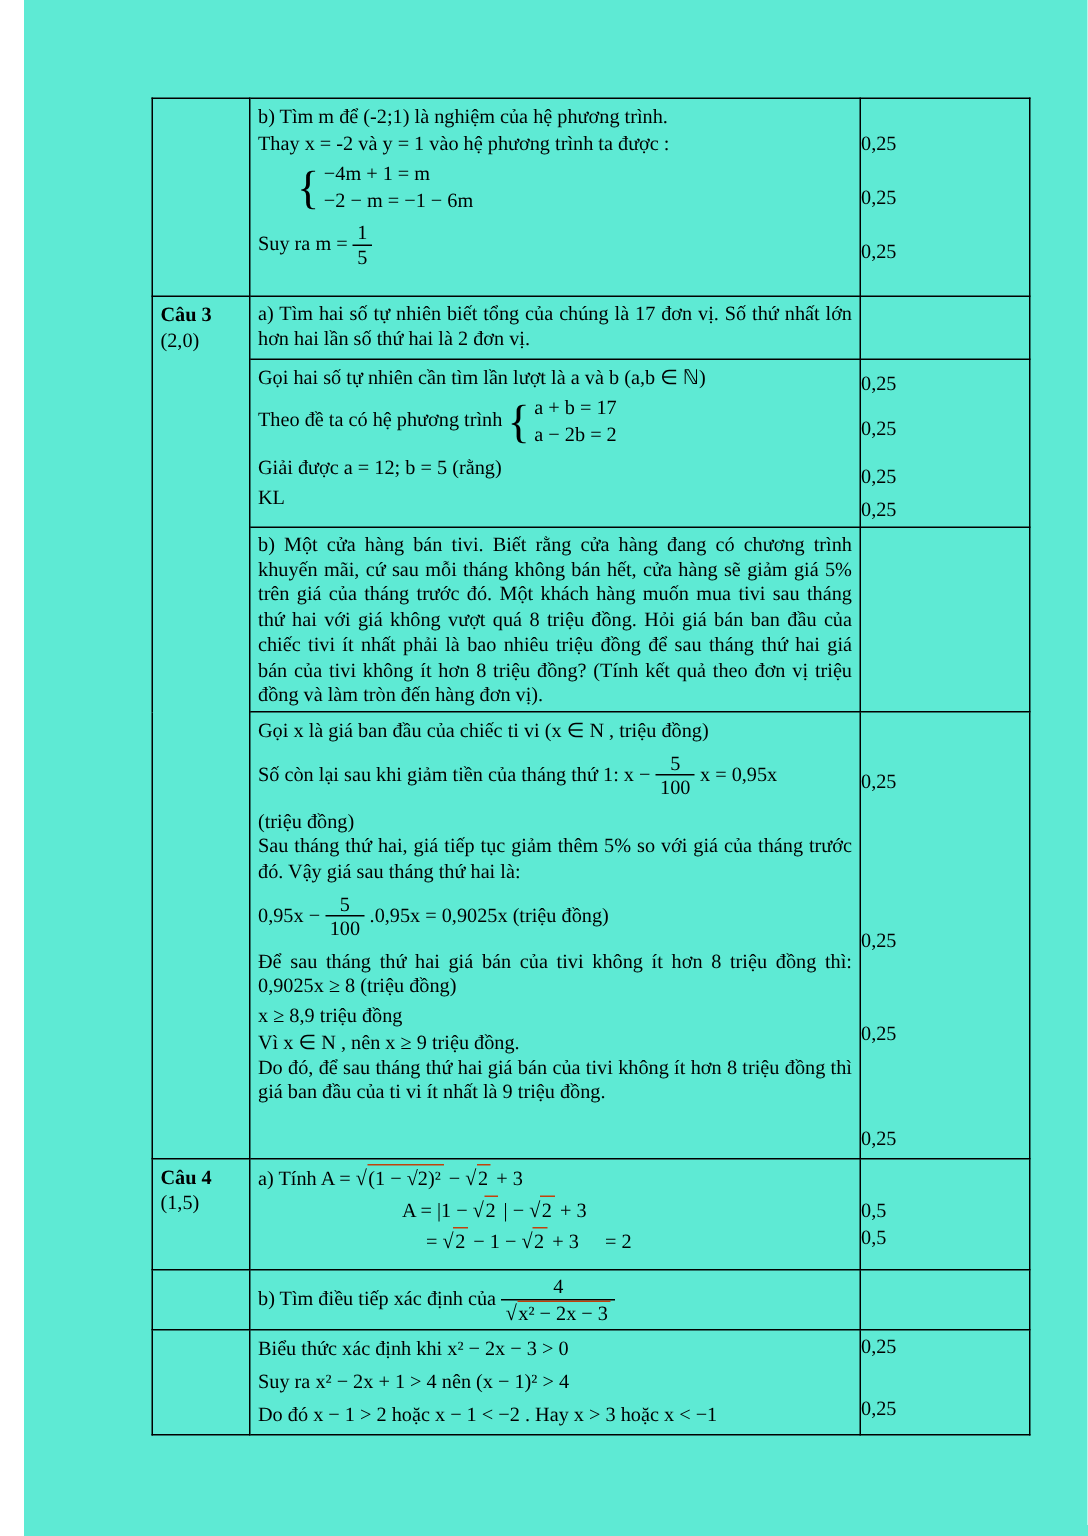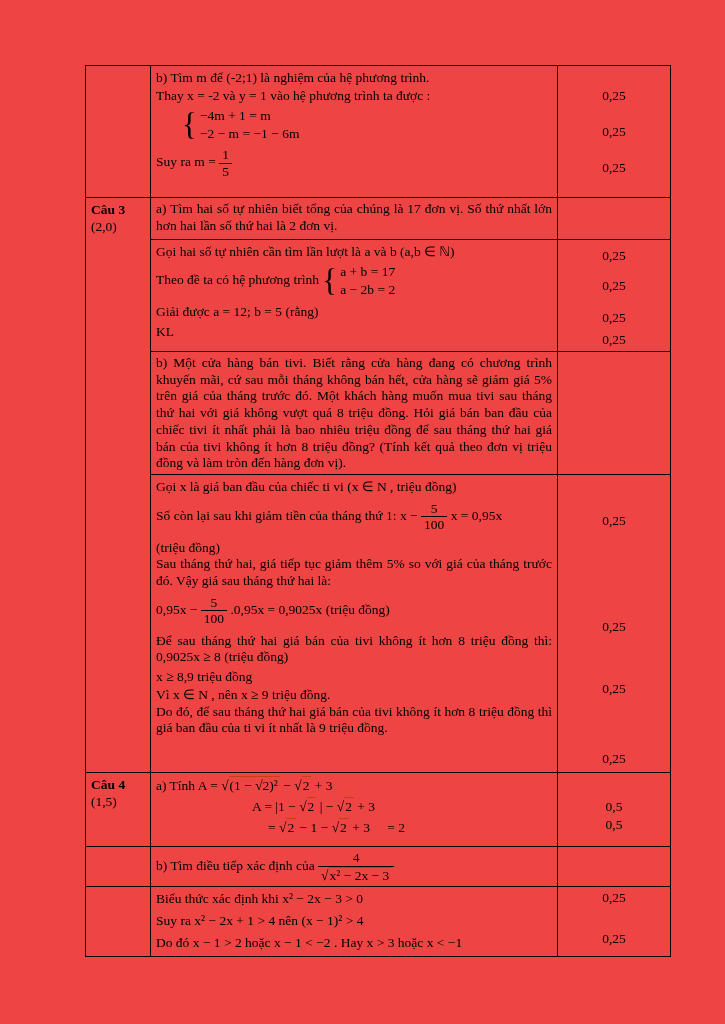--- a/index.html
+++ b/index.html
@@ -3,33 +3,33 @@
 <meta charset="utf-8">
 <style>
   * { margin:0; padding:0; box-sizing:border-box; }
   html,body { background:#fff; }
   body {
     width:725px; height:1024px;
     font-family:"Liberation Serif", serif;
     font-size:13.5px; color:#000;
     position:relative; overflow:hidden;
   }
-  .page { position:absolute; inset:0; background:#ef4444; }
+  .page { position:absolute; inset:0; background:#5eead4;margin-left:16px; }
   table.answer {
     position:absolute; left:85px; top:65px;
     border-collapse:collapse; table-layout:fixed;
     width:585px;
   }
   td { border:1px solid #000; vertical-align:top; padding:3px 5px 2px 5px; }
   .label-cell { text-align:left; padding-top:4px; }
   .qname { font-weight:bold; line-height:1.25; }
   .qscore { line-height:1.25; }
   .content-cell { }
   .pts-cell { position:relative; padding:0; }
-  .pt { position:absolute; left:0; right:0; text-align:center; line-height:1.2; }
+  .pt { position:absolute; left:0; right:0; line-height:1.2; }
   .line { line-height:1.32; }
   .just { text-align:justify; line-height:1.24; }
   .m { }
   .frac { display:inline-block; vertical-align:middle; text-align:center; }
   .frac .fn { display:block; padding:0 3px; line-height:1.15; }
   .frac .fd { display:block; border-top:1px solid #000; padding:0 3px; line-height:1.2; }
   .sqrt { display:inline-block; white-space:nowrap; }
   .sqrt .rsign { display:inline-block; transform:scaleY(1.05); }
   .sqrt .rad { display:inline-block; border-top:1px solid #c2410c; padding:0 2px 0 1px; }
   .system { display:inline-flex; align-items:center; vertical-align:middle; }

